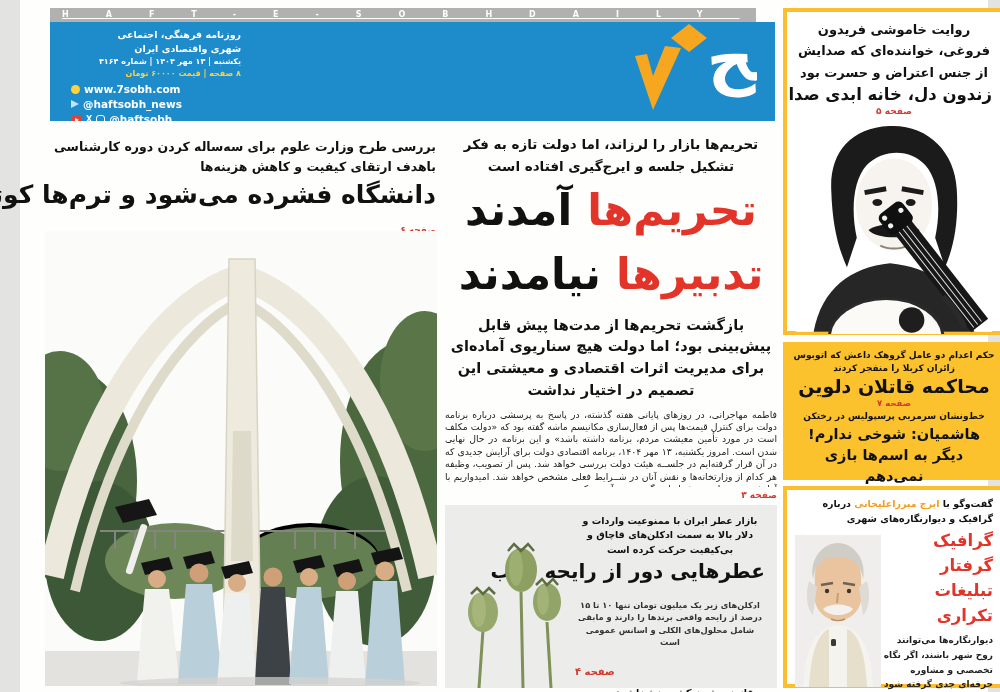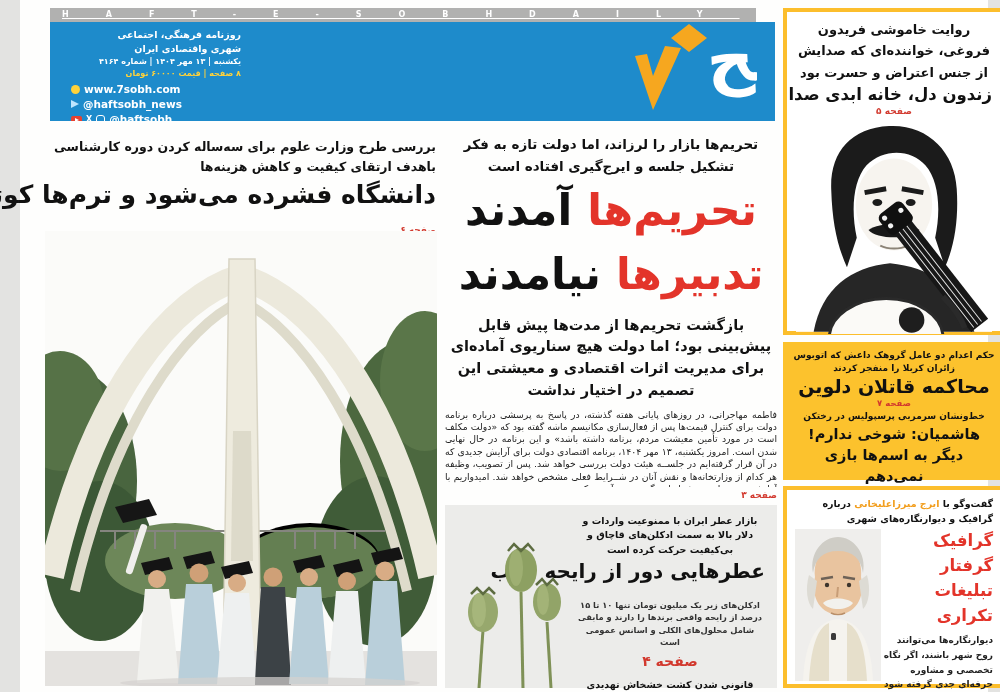--- a/index.html
+++ b/index.html
@@ -46,42 +46,42 @@
   .center-col .body { font-size:9.3px; line-height:1.34; text-align:justify; margin-top:7px; height:78px; overflow:hidden; color:#1c1c1c; }
   .center-col .pagetag { display:block; text-align:right; margin-top:3px; }
 
   
   .gray-box { position:absolute; left:425px; top:505px; width:332px; height:183px; background:#ececea; direction:rtl; padding:9px 12px 8px 12px; color:#111; }
   .gray-box .txt { margin-right:0; margin-left:118px; text-align:center; }
   .gray-box .kicker { font-size:9.5px; font-weight:bold; line-height:1.5; }
   .gray-box .headline1 { font-size:20px; font-weight:bold; margin-top:2px; white-space:nowrap; }
   .gray-box .subtext { font-size:8.3px; font-weight:bold; line-height:1.5; margin-top:16px; color:#333; }
   .gray-box .headline2 { font-size:18px; font-weight:bold; margin-top:2px; white-space:nowrap; }
-  .gray-box .pagetag { display:block; text-align:center; font-size:14px; margin-top:4px; }
+  .gray-box .pagetag { display:block; text-align:left; font-size:10px; margin-top:17px; }
   .gray-box .gap { height:9px; }
   .poppy { position:absolute; left:4px; bottom:0; width:122px; height:158px; }
 
   
   .rbox { position:absolute; left:763px; width:222px; direction:rtl; color:#111; }
   .box-music { top:8px; height:327px; background:#fff; border:4px solid #fcbe2c; padding:7px 9px 0 9px; text-align:center; }
   .box-music .kicker { font-size:13px; font-weight:bold; line-height:1.65; }
   .box-music .headline { font-size:16.5px; font-weight:bold; margin-top:2px; white-space:nowrap; }
   .box-music .pagetag { display:block; margin-top:2px; }
   .portrait { width:196px; height:216px; margin-top:2px; }
 
   .box-yellow { top:342px; height:138px; background:#fcc22d; padding:7px 10px; text-align:center; }
   .box-yellow .kicker { font-size:9px; font-weight:bold; line-height:1.4; }
   .box-yellow .headline1 { font-size:19px; font-weight:bold; margin-top:1px; white-space:nowrap; }
   .box-yellow .headline2 { font-size:14.5px; font-weight:bold; line-height:1.45; margin-top:1px; }
   .box-yellow .pagetag { display:block; font-size:8.5px; margin:1px 0 2px 0; }
 
   .box-graphic { top:486px; height:202px; background:#fff; border:4px solid #fcbe2c; padding:6px 8px; }
   .box-graphic .kicker { font-size:9.5px; font-weight:bold; line-height:1.6; text-align:right; }
   .box-graphic .kicker .name { color:#f29e1e; }
-  .box-graphic .row { display:flex; margin-top:3px; }
+  .box-graphic .row { display:flex; margin-top:3px;align-items:center; }
   .box-graphic .tcol { width:112px; text-align:right; }
   .box-graphic .headline { font-size:16.5px; font-weight:bold; line-height:1.5; color:#e3342a; }
   .box-graphic .quote { font-size:9px; font-weight:bold; line-height:1.62; margin-top:5px; color:#222; }
   .oldman { width:86px; height:152px; flex:none; }
 </style>
 </head>
 <body>
 
 <div class="paper">
 

